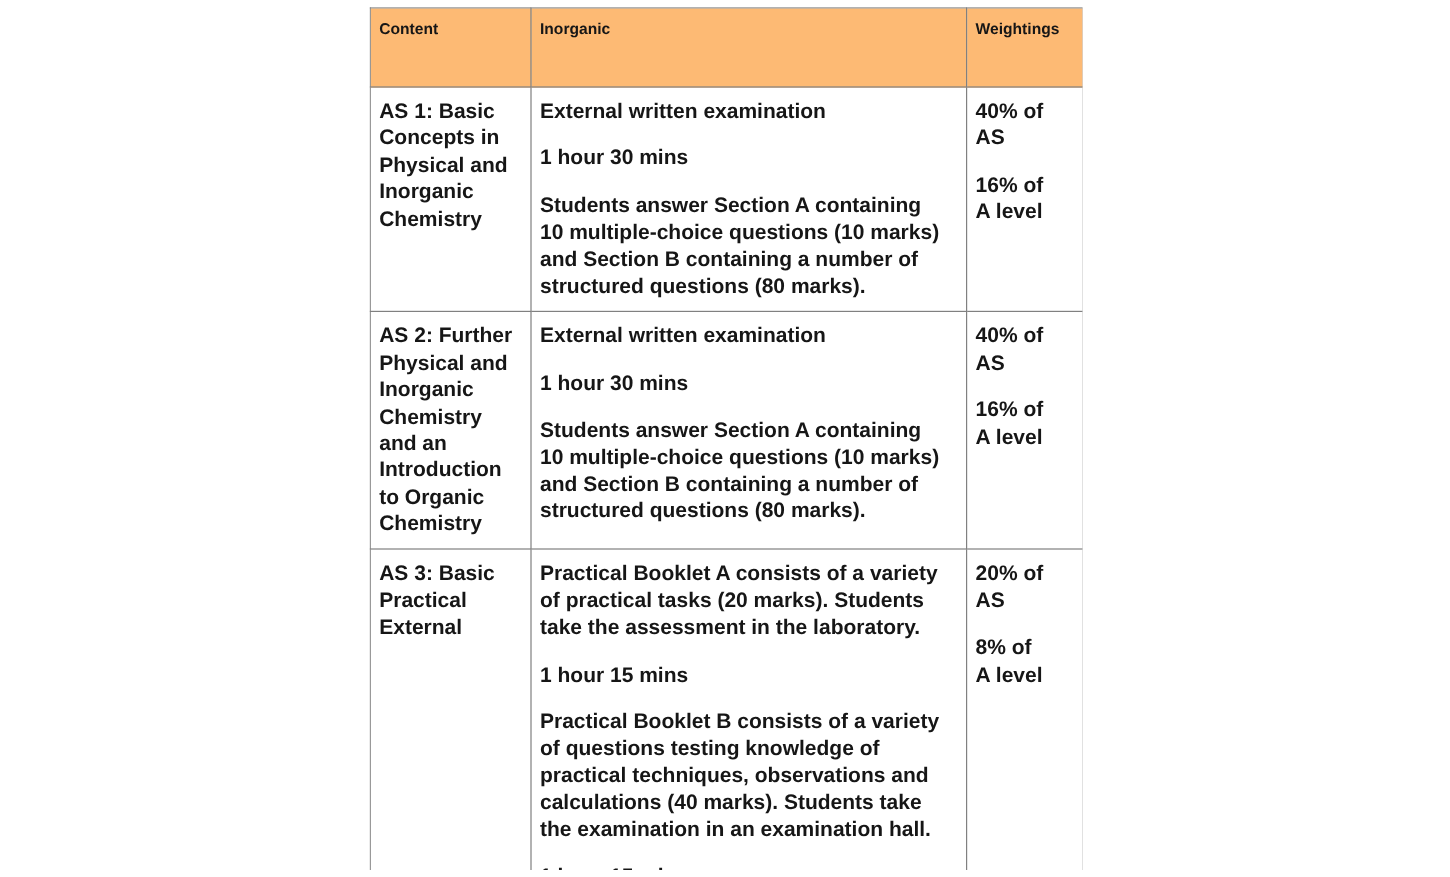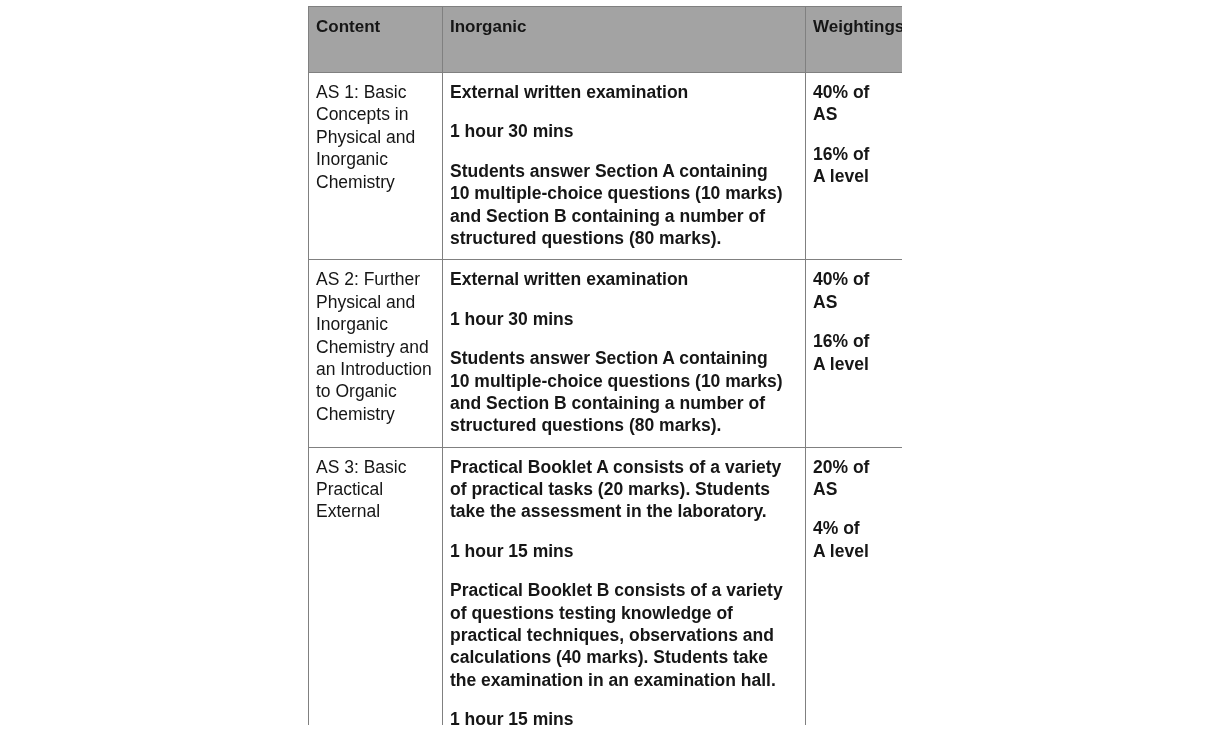--- a/index.html
+++ b/index.html
@@ -40,30 +40,30 @@
     border: 1px solid #808080;
     vertical-align: top;
     padding: 8px 7px 10px 7px;
     font-size: 17.5px;
     line-height: 1.28;
     color: #161616;
     text-align: left;
   }
 
   table.spec-table thead th {
-    background: #a3a3a3;
+    background: #fdba74;
     font-weight: bold;
-    font-size: 17px;
+    font-size: 13px;
     height: 46px;
     padding-top: 9px;
     vertical-align: top;
   }
 
   td.cell-content {
-    font-weight: normal;
+    font-weight: bold;
   }
 
   td.cell-assessment,
   td.cell-weightings {
     font-weight: bold;
   }
 
   .para {
     margin: 0 0 17px 0;
     white-space: pre-line;
@@ -139,20 +139,20 @@
           <p class="para">AS 3: Basic Practical External</p>
         </td>
         <td class="cell-assessment">
           <p class="para">Practical Booklet A consists of a variety of practical tasks (20 marks). Students take the assessment in the laboratory.</p>
           <p class="para">1 hour 15 mins</p>
           <p class="para">Practical Booklet B consists of a variety of questions testing knowledge of practical techniques, observations and calculations (40 marks). Students take the examination in an examination hall.</p>
           <p class="para">1 hour 15 mins</p>
         </td>
         <td class="cell-weightings">
           <p class="para">20% of AS</p>
-          <p class="para">4% of
+          <p class="para">8% of
 A level</p>
         </td>
       </tr>
 
     </tbody>
   </table>
 </div>
 
 </body></html>

